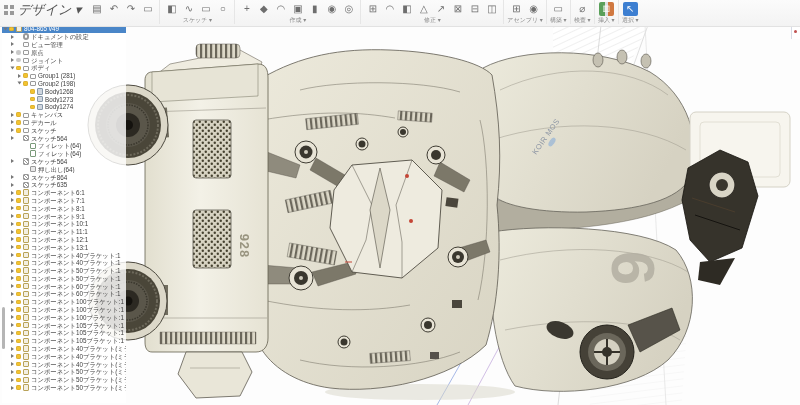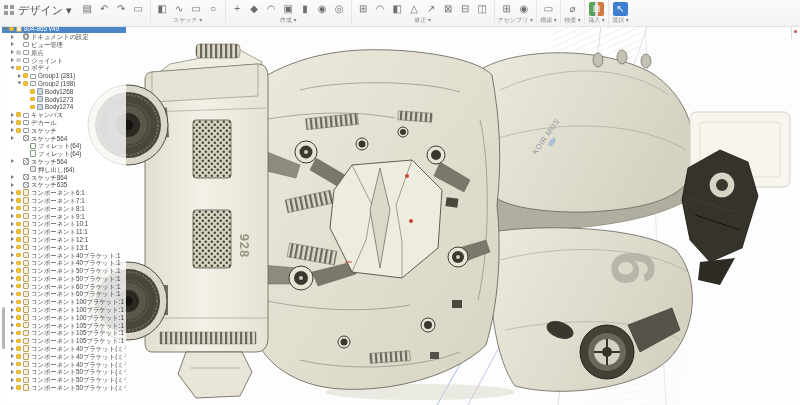--- a/index.html
+++ b/index.html
@@ -10,21 +10,21 @@
   #ribbon{position:absolute;left:0;top:0;width:800px;height:26px;
     background:linear-gradient(#fbfbfb,#f3f3f3);border-bottom:1px solid #e2e2e2;
     display:flex;align-items:flex-start;z-index:30;}
   .ws{display:flex;align-items:center;height:16px;margin:2px 4px 0 4px;flex:none;}
   .ws .grid-ic{width:11px;height:11px;margin-right:3px;
     background:
       linear-gradient(#9a9a9a,#9a9a9a) 0 0/4px 4px no-repeat,
       linear-gradient(#9a9a9a,#9a9a9a) 6px 0/4px 4px no-repeat,
       linear-gradient(#9a9a9a,#9a9a9a) 0 6px/4px 4px no-repeat,
       linear-gradient(#9a9a9a,#9a9a9a) 6px 6px/4px 4px no-repeat;}
-  .ws .ws-label{font-size:11px;color:#555;white-space:nowrap;}
+  .ws .ws-label{font-size:13px;color:#555;white-space:nowrap;font-style:italic;}
   .rgroup{display:flex;flex-direction:column;align-items:center;
     border-right:1px solid #e6e6e6;padding:1px 3px 0 3px;flex:none;}
   .rgroup:last-child{border-right:none;}
   .ricons{display:flex;align-items:center;height:15px;}
   .ric{width:15px;height:14px;margin:0 1px;border-radius:2px;display:flex;
     align-items:center;justify-content:center;font-size:10px;color:#6e6e6e;
     background:transparent;}
   .ric.sel{background:#3d7fd1;color:#fff;}
   .ric.colored{background:linear-gradient(90deg,#5aa05a 0 40%,#e0e0e0 40% 60%,#d07840 60%);color:#fff;font-size:8px;}
   .rlabel{font-size:6px;color:#8a8a8a;line-height:8px;white-space:nowrap;}

